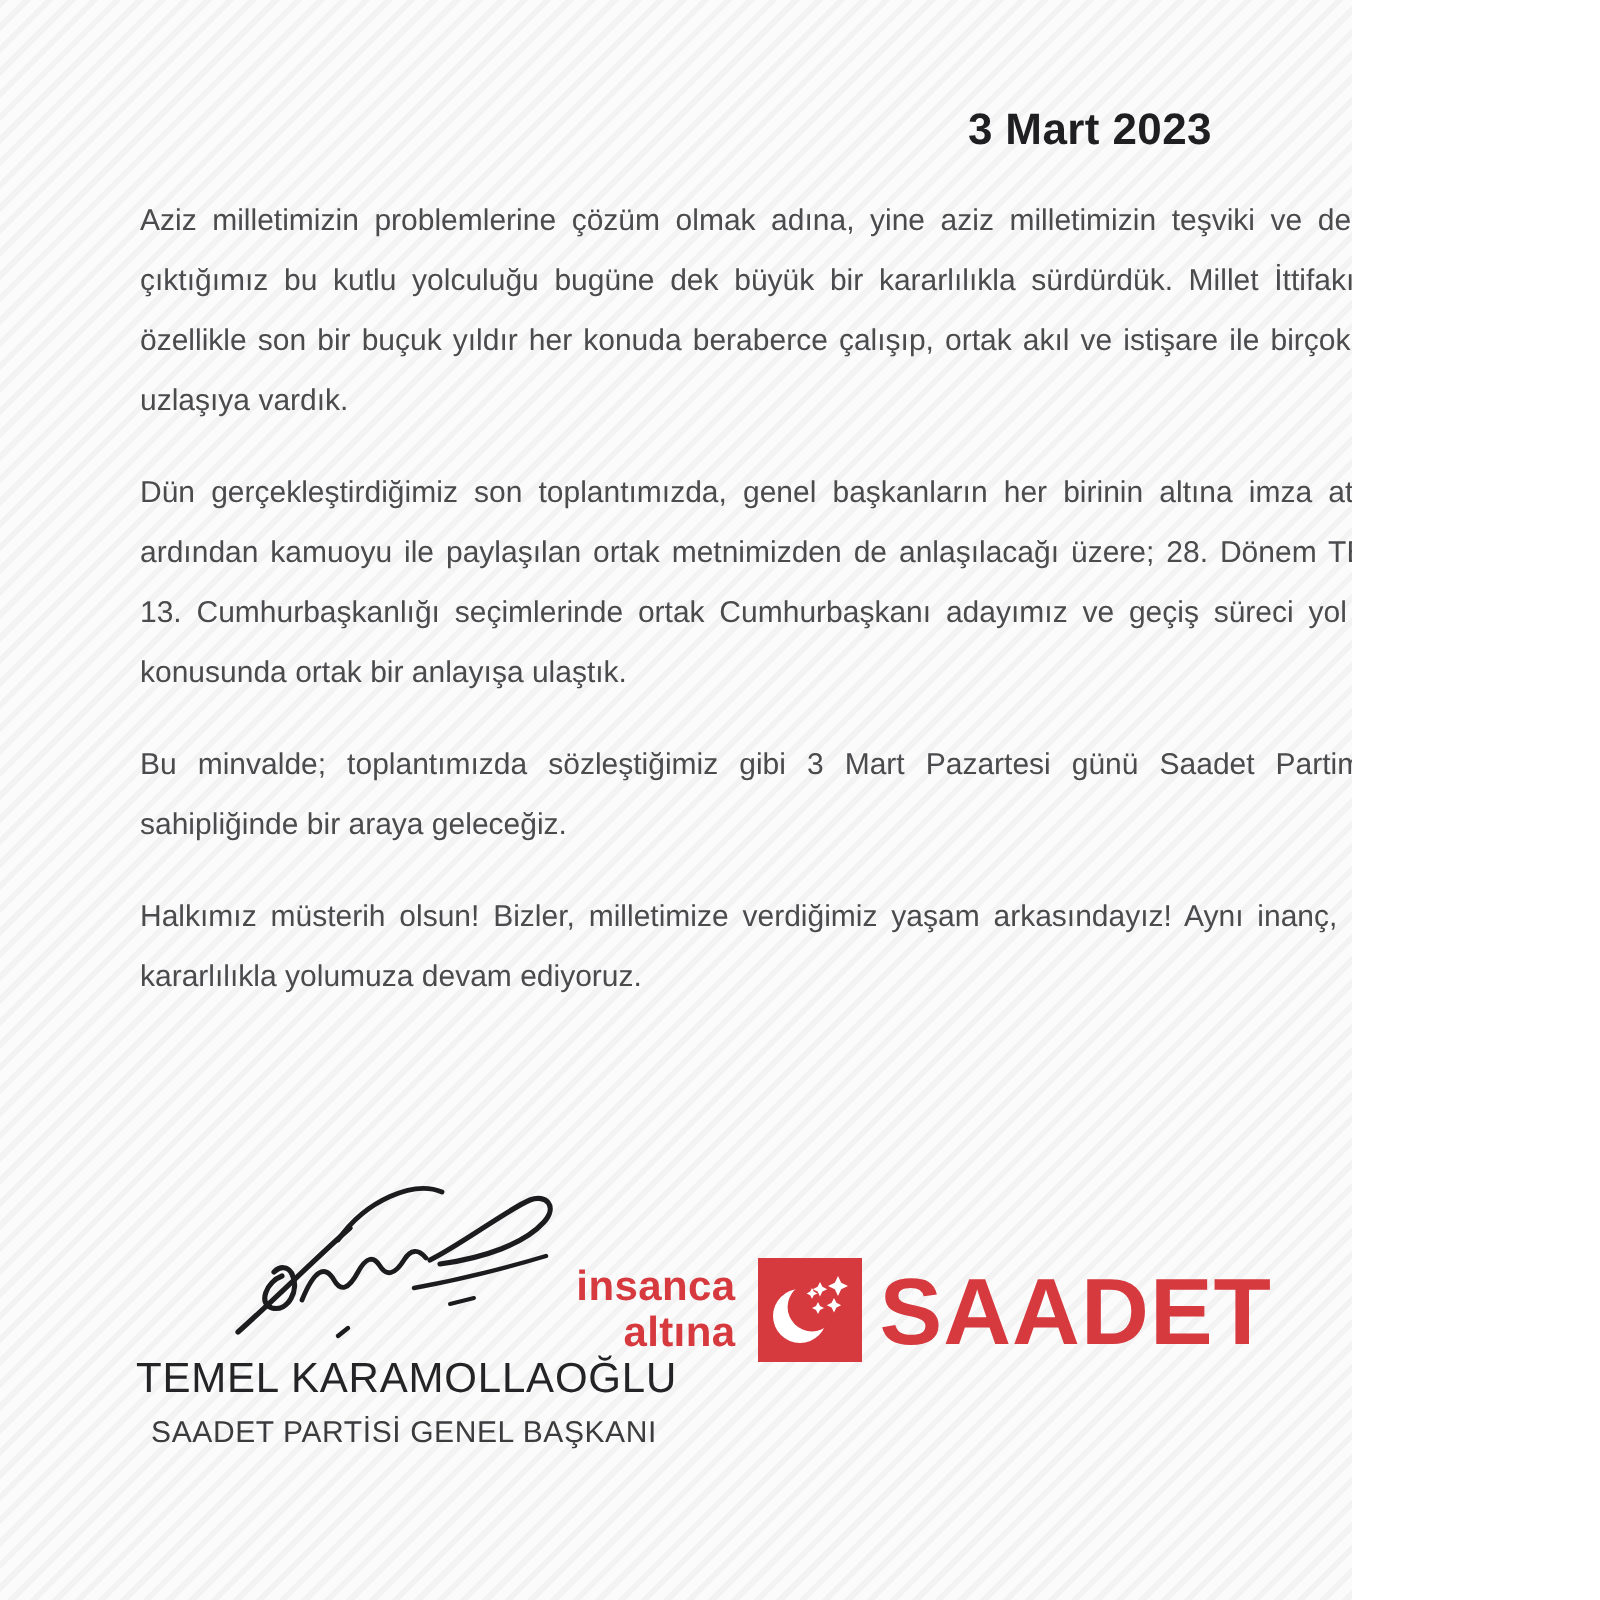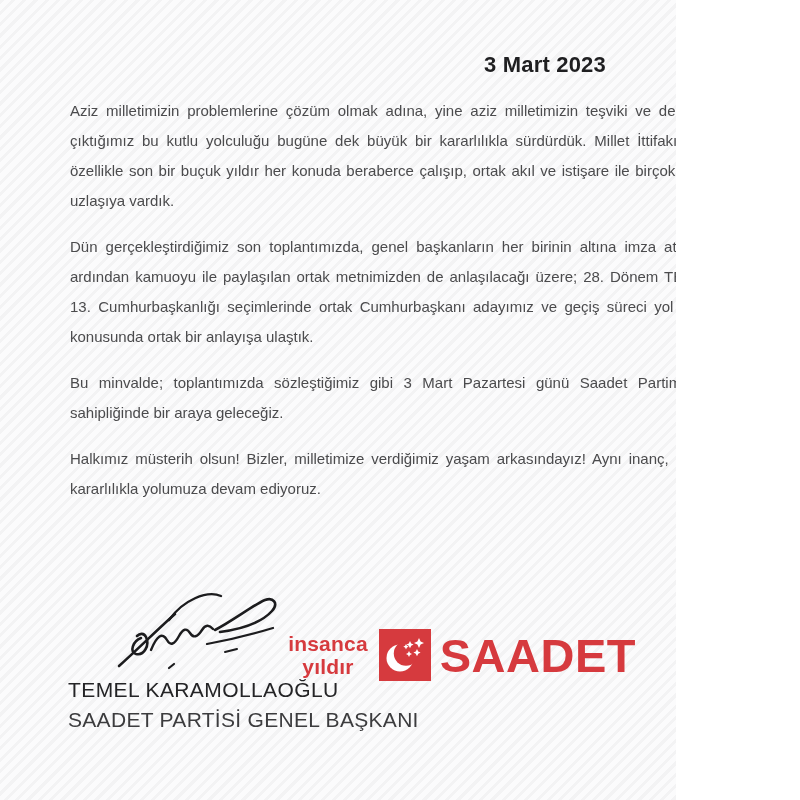--- a/index.html
+++ b/index.html
@@ -50,34 +50,34 @@
   }
   .signatory-name {
     font-size: 21px;
     font-weight: normal;
     color: #242426;
     letter-spacing: 0.4px;
     white-space: nowrap;
   }
   .signatory-title {
     margin-top: 6px;
-    font-size: 21px;
+    font-size: 15px;
     color: #3c3c3e;
     letter-spacing: 0.3px;
     white-space: nowrap;
   }
   .logo-block {
     position: absolute;
     right: 40px;
     top: 629px;
     display: flex;
     align-items: center;
   }
   .logo-slogan {
-    text-align: center;
+    text-align: right;
     font-weight: bold;
     font-size: 21px;
     line-height: 23px;
     color: #d63a3e;
     margin-right: 11px;
     letter-spacing: 0.2px;
   }
   .logo-emblem {
     display: block;
     margin-right: 9px;
@@ -124,21 +124,21 @@
         <path d="M 118 74 l 12 -3" stroke-width="2"></path>
       </g>
     </svg>
     <div class="signatory-name">TEMEL KARAMOLLAOĞLU</div>
     <div class="signatory-title">SAADET PARTİSİ GENEL BAŞKANI</div>
   </div>
 
   <div class="logo-block">
     <div class="logo-slogan">
       <div>insanca</div>
-      <div>yıldır</div>
+      <div>altına</div>
     </div>
     <svg class="logo-emblem" width="52" height="52" viewBox="0 0 52 52">
       <rect x="0" y="0" width="52" height="52" fill="#d63a3e"></rect>
 
       <circle cx="21" cy="29" r="13.5" fill="#ffffff"></circle>
       <circle cx="27" cy="24.5" r="12.2" fill="#d63a3e"></circle>
 
       <g fill="#ffffff">
         <path d="M 40 9 l 1.6 3.4 l 3.4 1.6 l -3.4 1.6 l -1.6 3.4 l -1.6 -3.4 l -3.4 -1.6 l 3.4 -1.6 Z"></path>
         <path d="M 31 12 l 1.2 2.4 l 2.4 1.2 l -2.4 1.2 l -1.2 2.4 l -1.2 -2.4 l -2.4 -1.2 l 2.4 -1.2 Z"></path>

